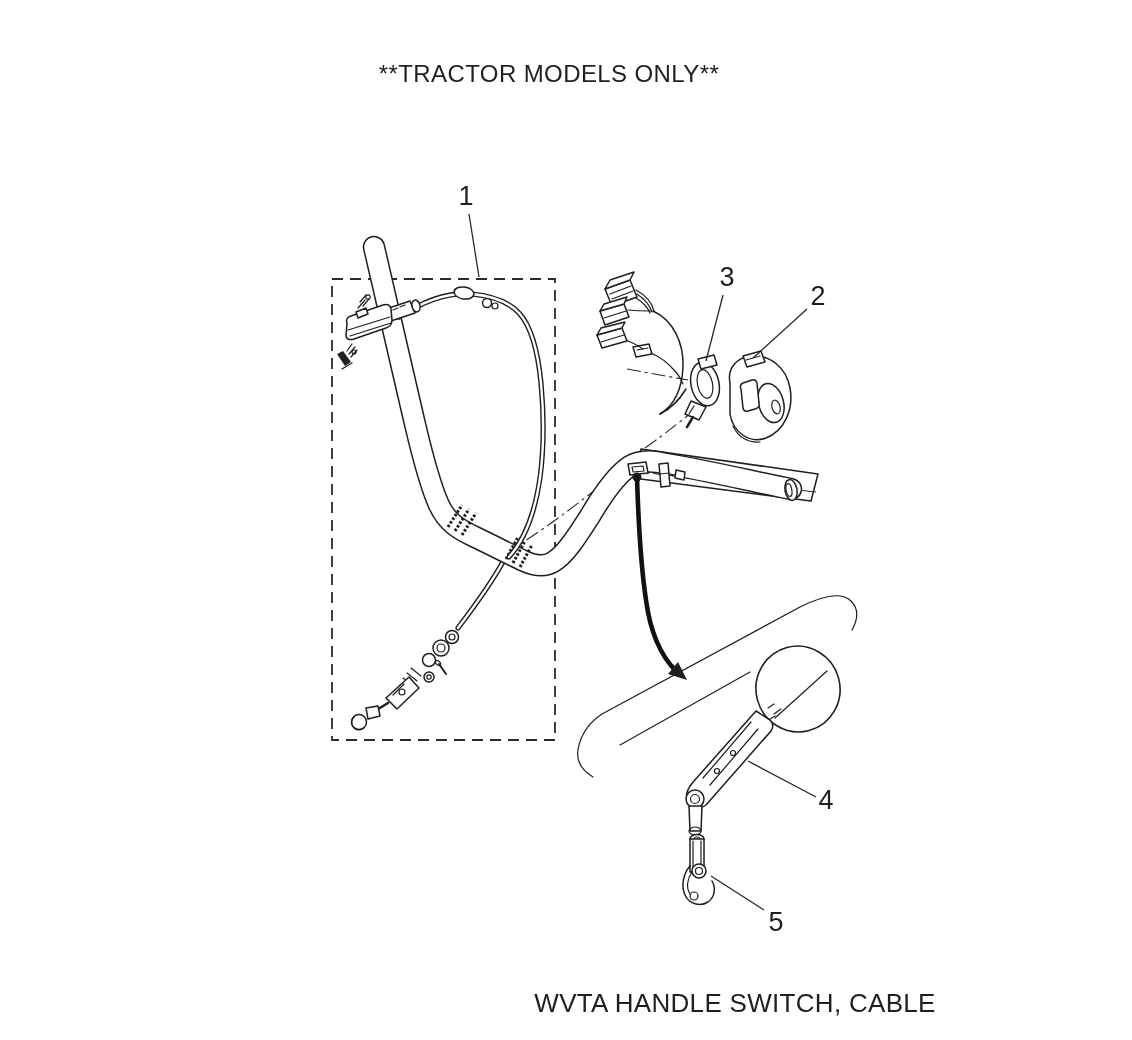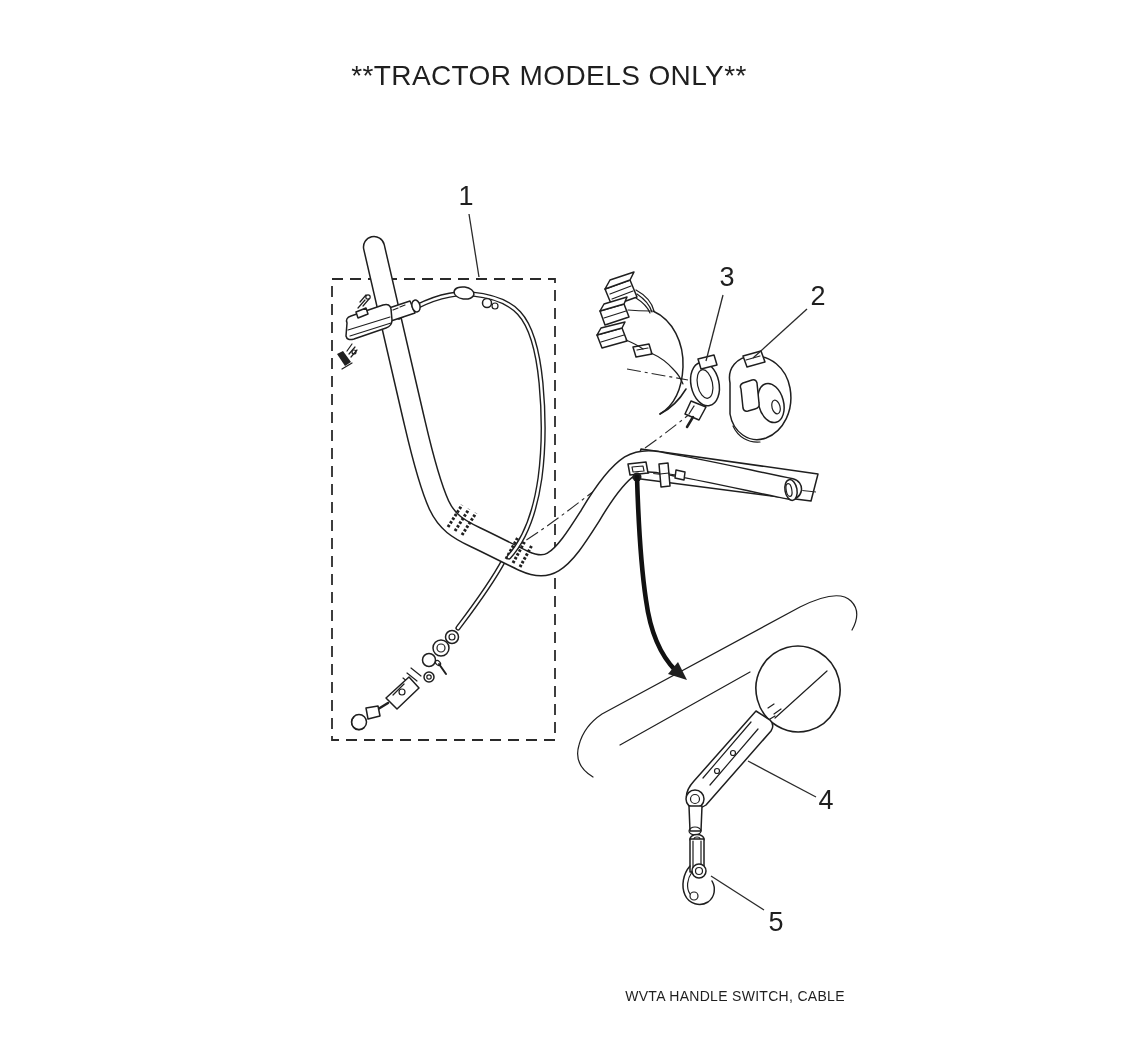--- a/index.html
+++ b/index.html
@@ -14,23 +14,23 @@
   .tube-out{stroke:#1f1f1f;fill:none;stroke-width:22.5;stroke-linecap:round;stroke-linejoin:round;}
   .tube-core{stroke:#ffffff;fill:none;stroke-width:19.5;stroke-linecap:round;stroke-linejoin:round;}
   .cable-out{stroke:#1f1f1f;fill:none;stroke-width:5.2;stroke-linecap:round;}
   .cable-core{stroke:#ffffff;fill:none;stroke-width:2.4;stroke-linecap:round;}
   .dashbox{stroke:#2a2a2a;fill:none;stroke-width:1.8;stroke-dasharray:11 7;}
   .axis{stroke:#2a2a2a;fill:none;stroke-width:1.1;stroke-dasharray:14 4 3 4;}
   .knurl{stroke:#1f1f1f;fill:none;stroke-width:3;stroke-dasharray:2.5 1.8;}
   .bold-arrow{stroke:#111;fill:none;stroke-width:4.6;stroke-linecap:round;}
   .leader{stroke:#2a2a2a;fill:none;stroke-width:1.3;}
   .title-text{position:absolute;top:60px;left:549px;transform:translateX(-50%);
-              font-size:28px;letter-spacing:.4px;white-space:nowrap;}
+              font-size:24px;letter-spacing:.4px;white-space:nowrap;}
   .caption-text{position:absolute;top:988px;left:735px;transform:translateX(-50%);
-                font-size:14px;letter-spacing:.3px;white-space:nowrap;}
+                font-size:26px;letter-spacing:.3px;white-space:nowrap;}
   .part-label{position:absolute;transform:translate(-50%,-50%);font-size:27px;
               line-height:1;cursor:default;}
   .pl-1{left:466px;top:196px;}
   .pl-2{left:818px;top:296px;}
   .pl-3{left:727px;top:277px;}
   .pl-4{left:826px;top:800px;}
   .pl-5{left:776px;top:922px;}
 </style>
 </head>
 <body>

